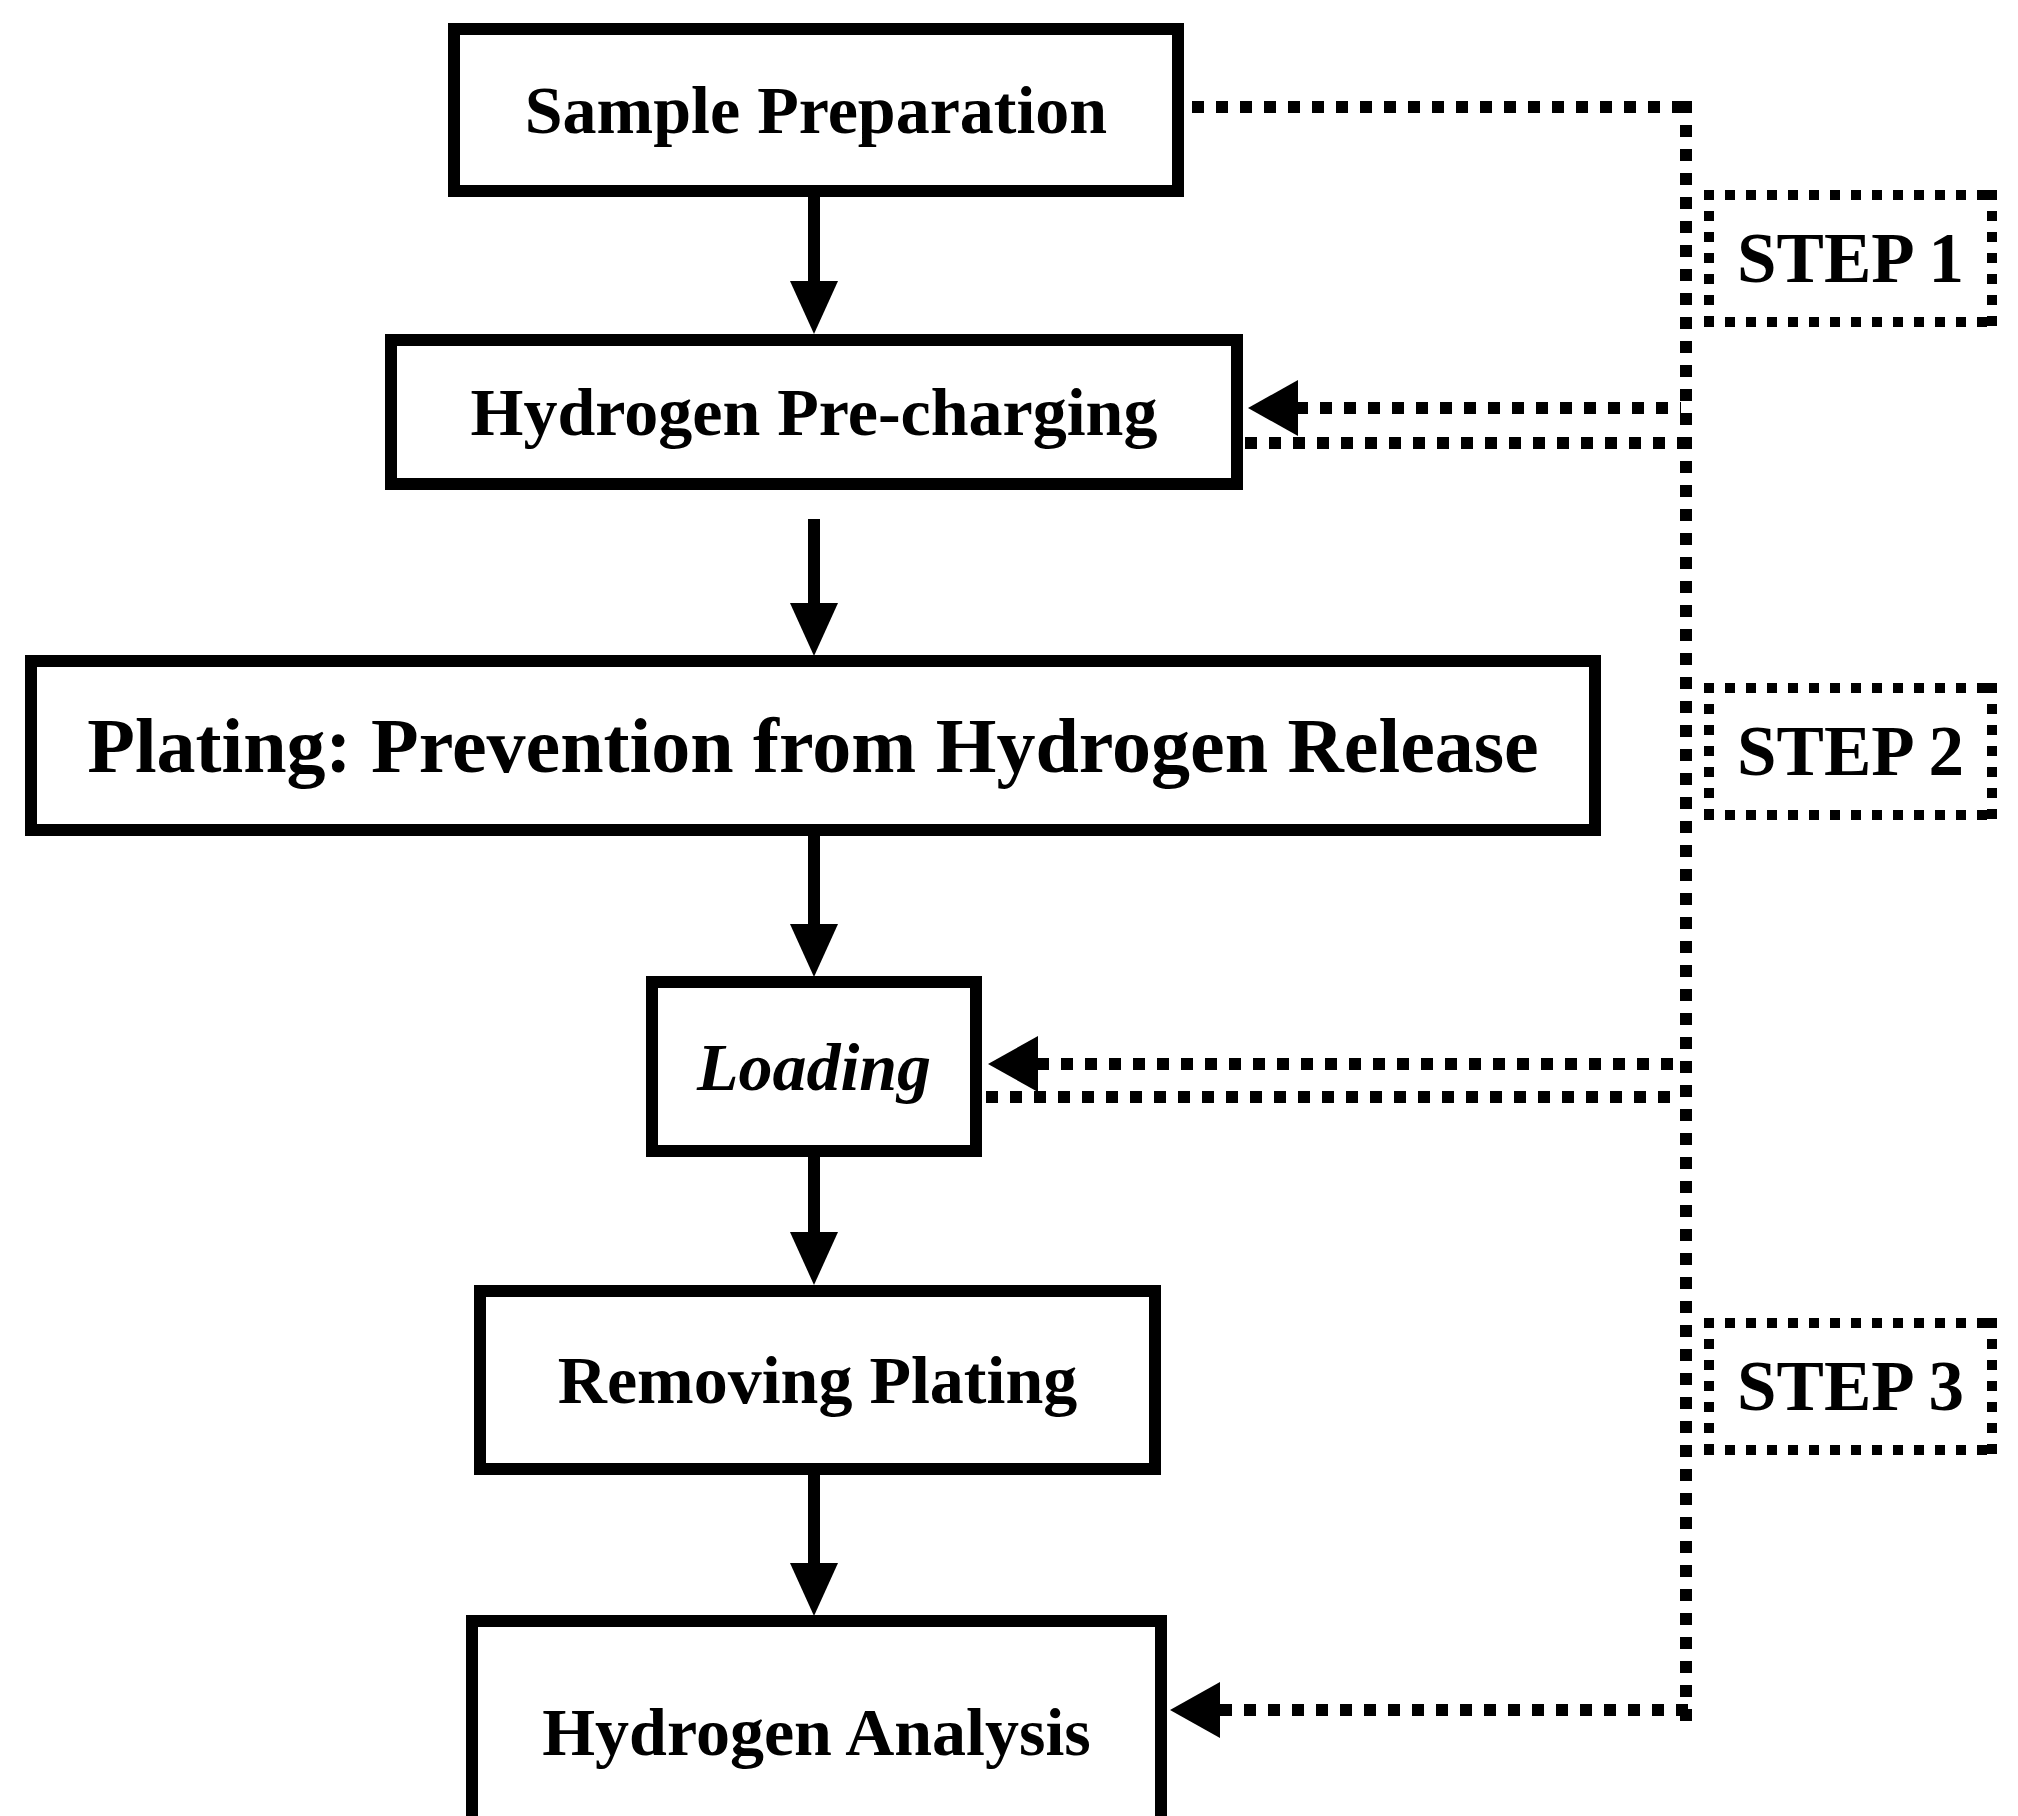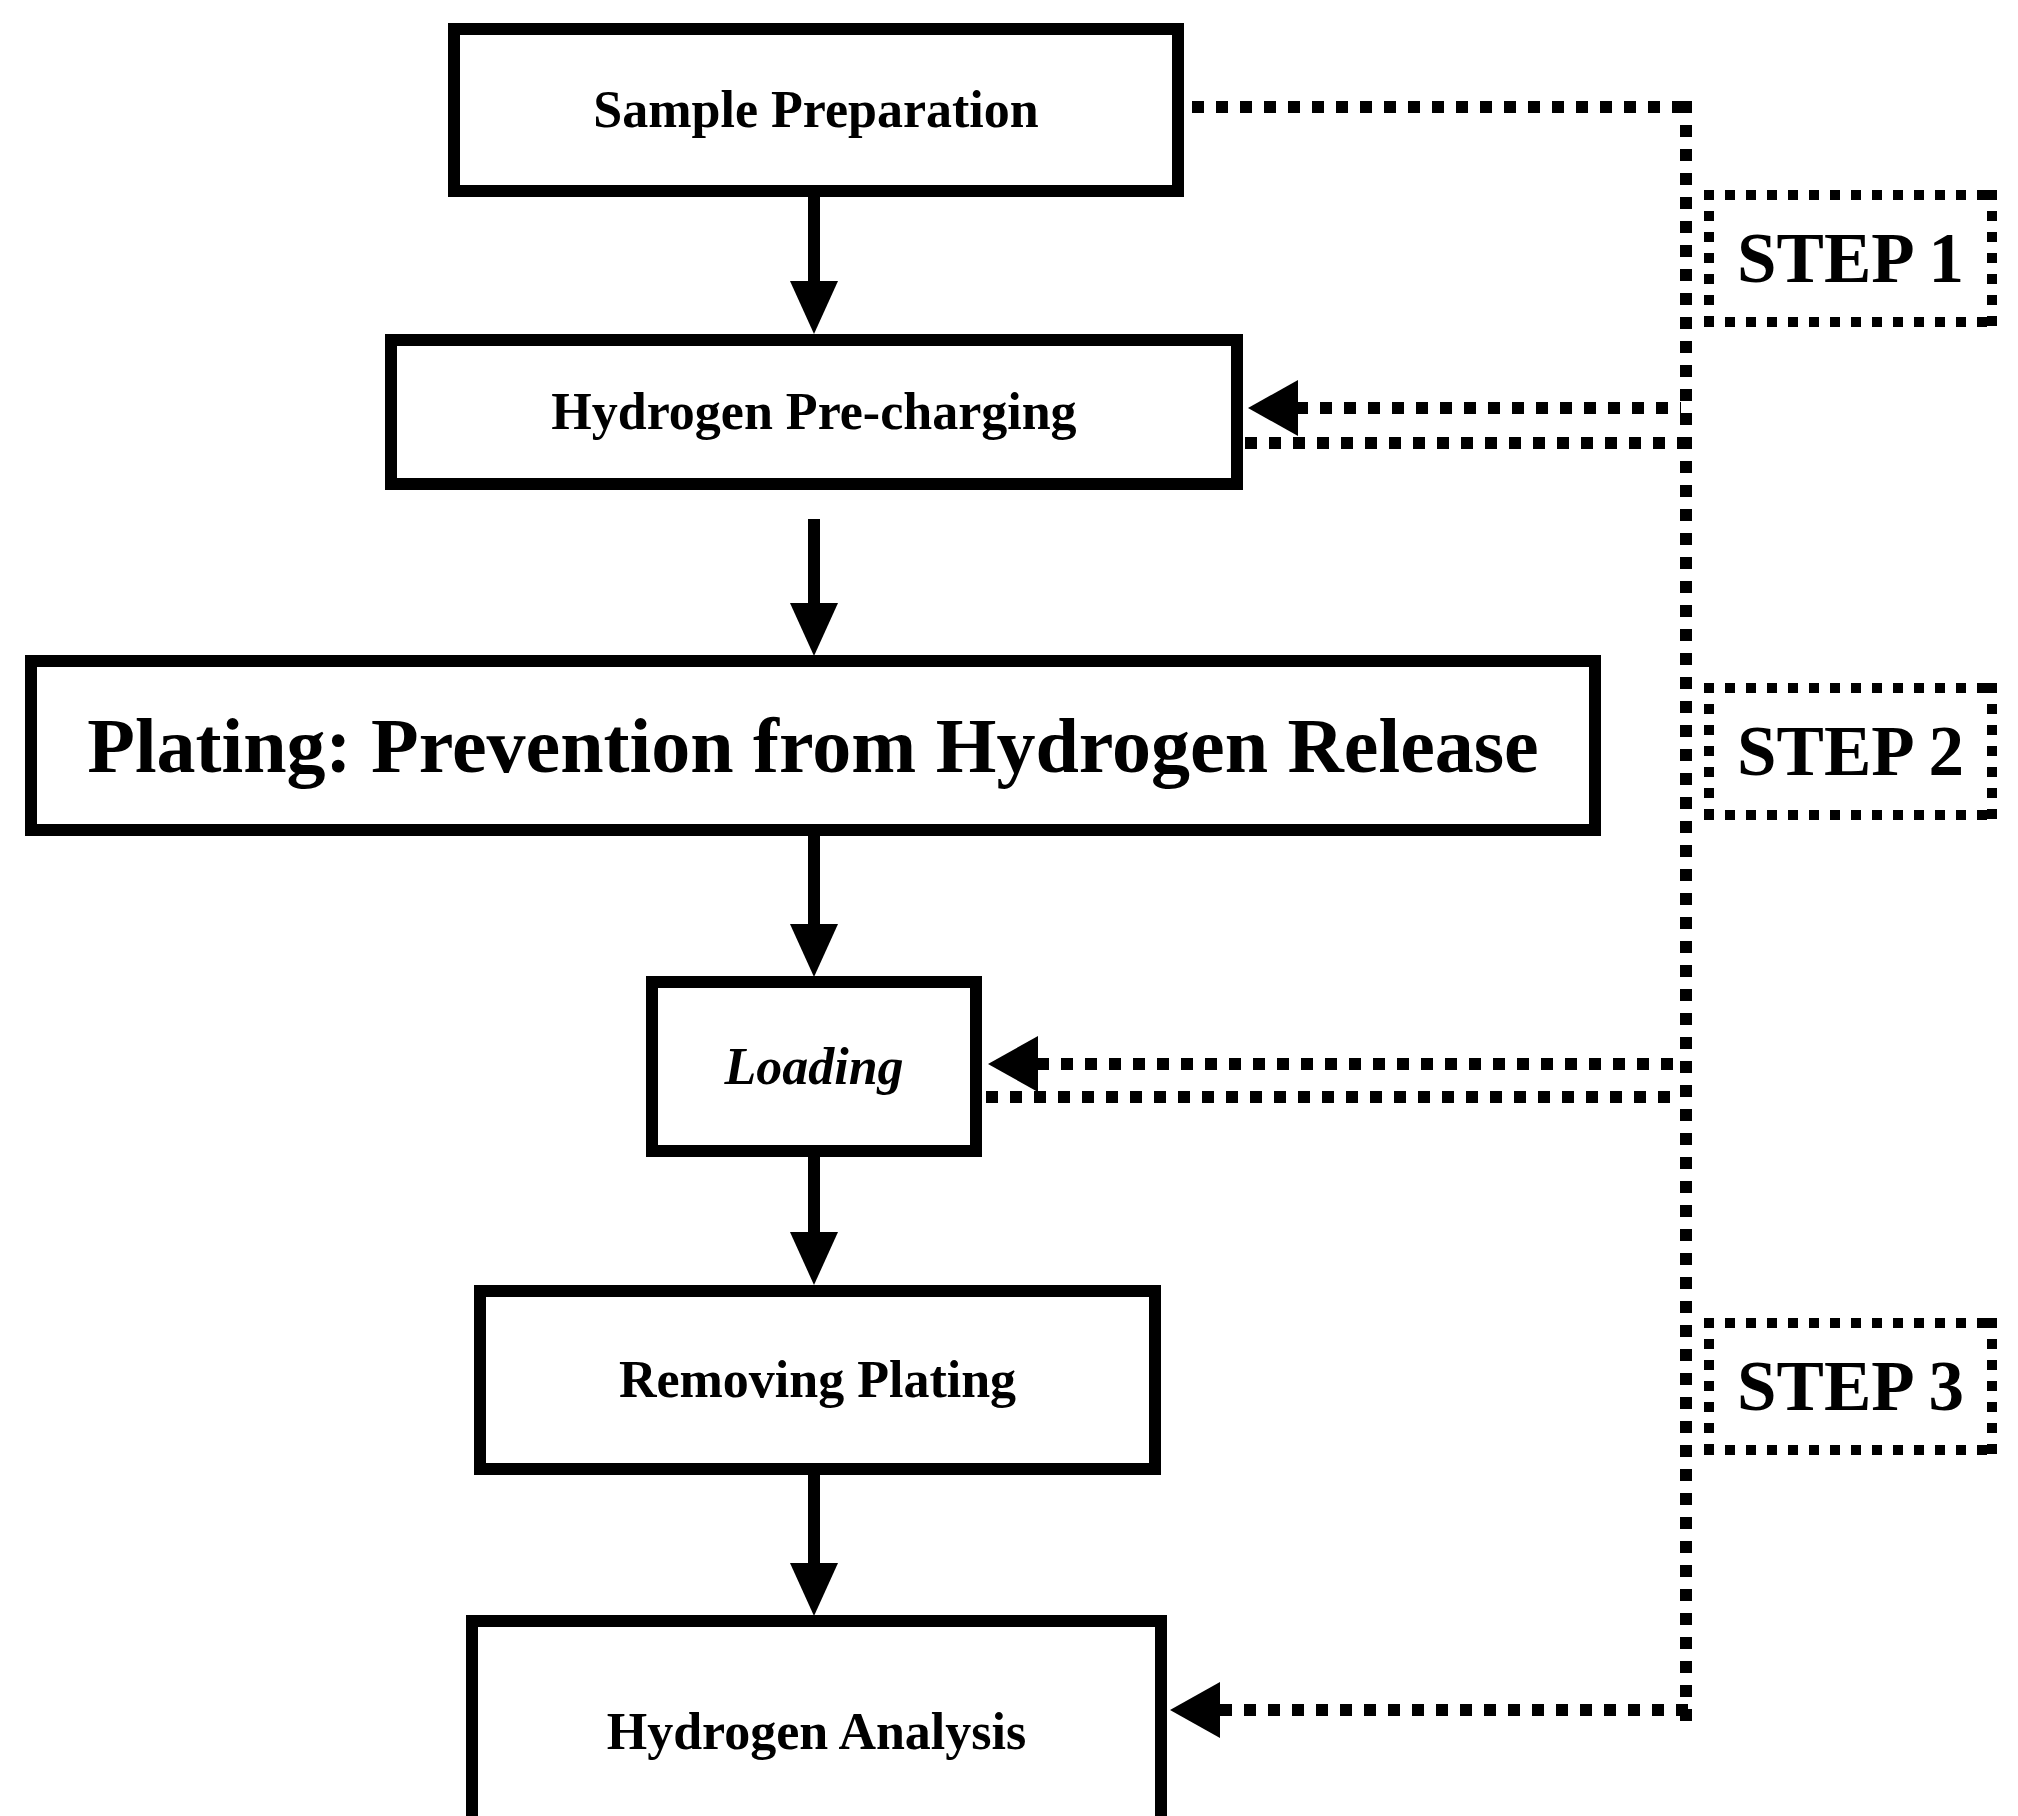--- a/index.html
+++ b/index.html
@@ -11,21 +11,21 @@
     color:#000;
     overflow:hidden;
   }
   
   .node{
     position:absolute;
     box-sizing:border-box;
     background:#fff;
     border:12px solid #000;
     display:flex;align-items:center;justify-content:center;
-    font-weight:bold;font-size:52px;line-height:1;
+    font-weight:bold;font-size:68px;line-height:1;
     white-space:nowrap;
   }
   .n1{left:448px;top:23px;width:736px;height:174px;}
   .n2{left:385px;top:334px;width:858px;height:156px;}
   .n3{left:25px;top:655px;width:1576px;height:181px;font-size:78px;}
   .n4{left:646px;top:976px;width:336px;height:181px;font-style:italic;}
   .n5{left:474px;top:1285px;width:687px;height:190px;}
   .n6{left:466px;top:1615px;width:701px;height:234px;}
   
   .shaft{position:absolute;width:12px;background:#000;left:808px;}

